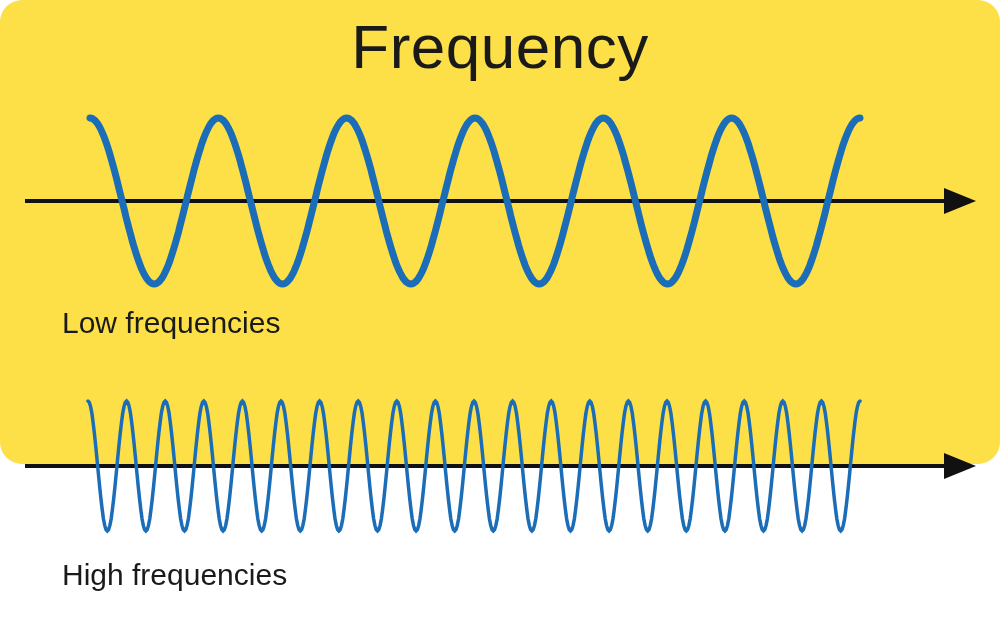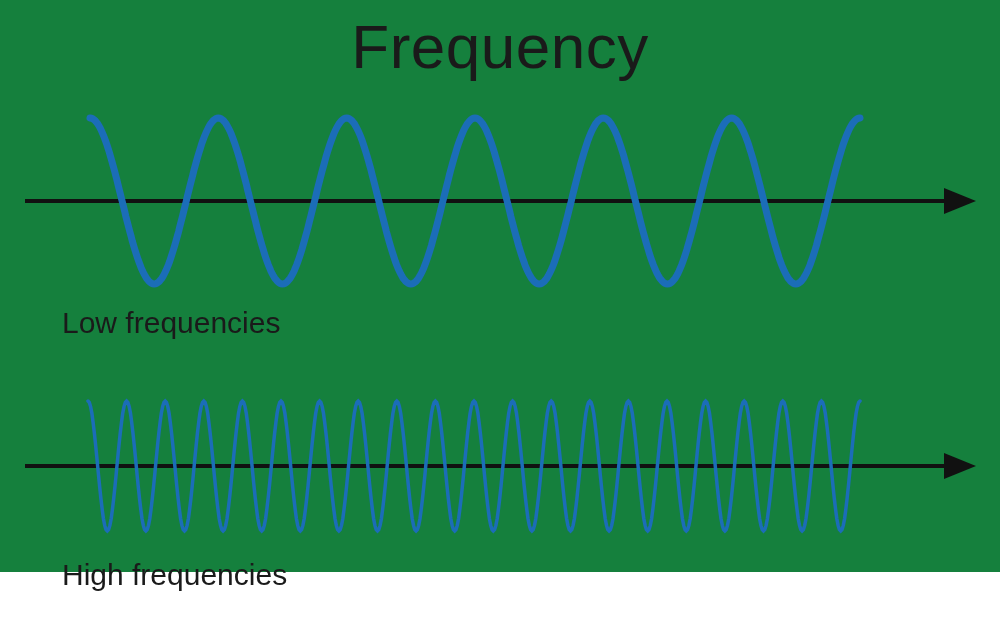--- a/index.html
+++ b/index.html
@@ -7,22 +7,23 @@
     padding: 0;
     background: #ffffff;
     width: 1000px;
     height: 617px;
     overflow: hidden;
     font-family: "Liberation Sans", sans-serif;
   }
   .canvas {
     position: relative;
     width: 1000px;
-    height: 572px;
-    background: #15803d;
+    height: 464px;
+    background: #fde047;
+    border-radius: 22px;
   }
   svg text {
     font-family: "Liberation Sans", sans-serif;
     fill: #1a1a1a;
   }
   .title-text {
     font-size: 62px;
     font-weight: 400;
     letter-spacing: 0.5px;
   }

